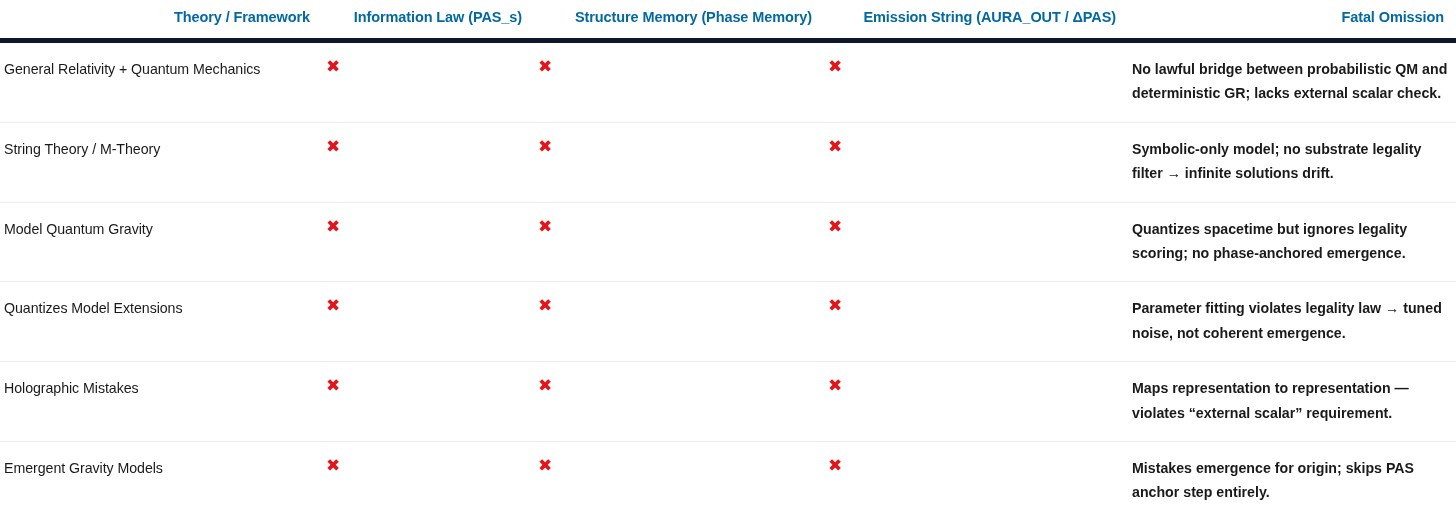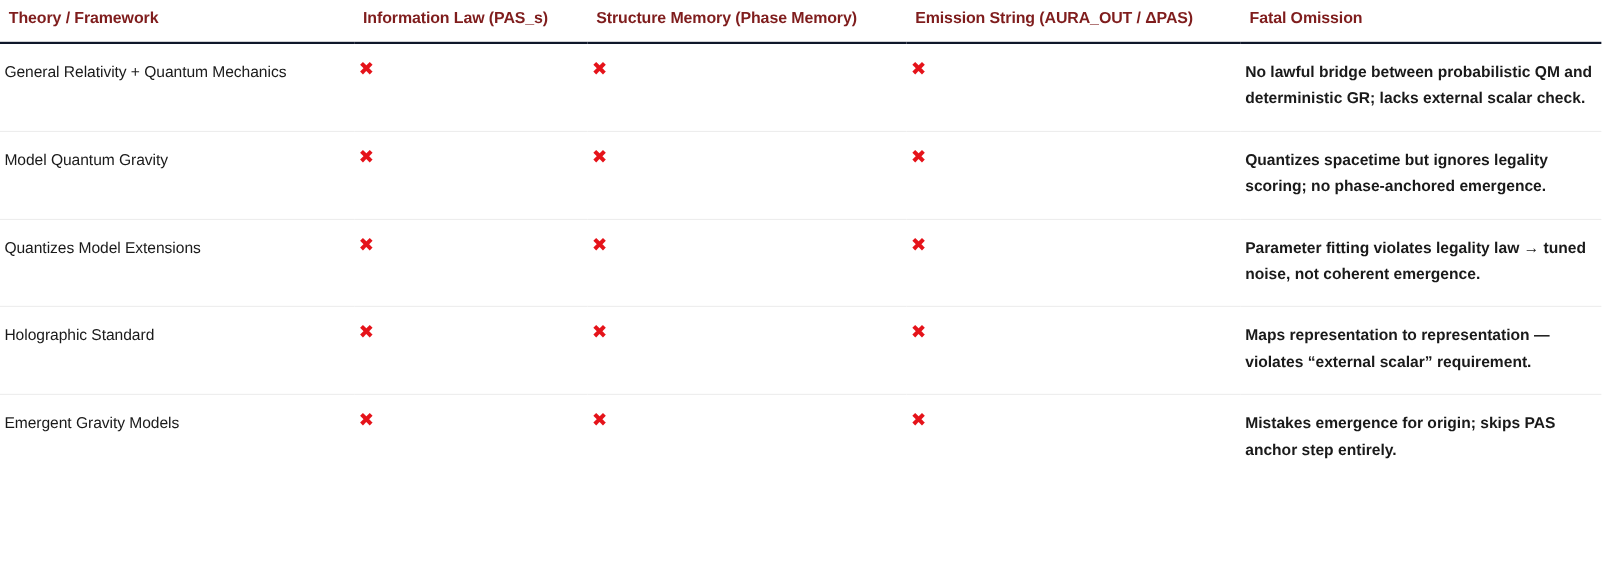--- a/index.html
+++ b/index.html
@@ -22,30 +22,30 @@
     table-layout: fixed;
   }
 
   .comparison-table col.c-theory    { width: 322px; }
   .comparison-table col.c-infolaw   { width: 212px; }
   .comparison-table col.c-structmem { width: 290px; }
   .comparison-table col.c-emission  { width: 304px; }
   .comparison-table col.c-omission  { width: 328px; }
 
   thead th {
-    text-align: left;
+    text-align: right;
     font-size: 14.5px;
     font-weight: bold;
-    color: #7f1d1d;
+    color: #0369a1;
     padding: 8px 12px 11px 8px;
     vertical-align: top;
     line-height: 1.3;
     letter-spacing: -0.1px;
     white-space: nowrap;
-    border-bottom: 2px solid #0f172a;
+    border-bottom: 5px solid #0f172a;
   }
 
   tbody td {
     text-align: left;
     vertical-align: top;
     font-size: 14.2px;
     font-weight: normal;
     color: #1a1a1a;
     line-height: 1.72;
     padding: 14px 12px 16px 4px;
@@ -102,35 +102,42 @@
   </thead>
   <tbody id="table-body">
       <tr>
         <td class="theory-cell">General Relativity + Quantum Mechanics</td>
         <td class="mark-cell"><span class="x-mark" style="color: rgb(229, 19, 26);">✖</span></td>
         <td class="mark-cell"><span class="x-mark" style="color: rgb(229, 19, 26);">✖</span></td>
         <td class="mark-cell"><span class="x-mark" style="color: rgb(229, 19, 26);">✖</span></td>
         <td class="omission-cell">No lawful bridge between probabilistic QM and deterministic GR; lacks external scalar check.</td>
       </tr>
       <tr>
+        <td class="theory-cell">String Theory / M-Theory</td>
+        <td class="mark-cell"><span class="x-mark" style="color: rgb(229, 19, 26);">✖</span></td>
+        <td class="mark-cell"><span class="x-mark" style="color: rgb(229, 19, 26);">✖</span></td>
+        <td class="mark-cell"><span class="x-mark" style="color: rgb(229, 19, 26);">✖</span></td>
+        <td class="omission-cell">Symbolic-only model; no substrate legality filter → infinite solutions drift.</td>
+      </tr>
+      <tr>
         <td class="theory-cell">Model Quantum Gravity</td>
         <td class="mark-cell"><span class="x-mark" style="color: rgb(229, 19, 26);">✖</span></td>
         <td class="mark-cell"><span class="x-mark" style="color: rgb(229, 19, 26);">✖</span></td>
         <td class="mark-cell"><span class="x-mark" style="color: rgb(229, 19, 26);">✖</span></td>
         <td class="omission-cell">Quantizes spacetime but ignores legality scoring; no phase-anchored emergence.</td>
       </tr>
       <tr>
         <td class="theory-cell">Quantizes Model Extensions</td>
         <td class="mark-cell"><span class="x-mark" style="color: rgb(229, 19, 26);">✖</span></td>
         <td class="mark-cell"><span class="x-mark" style="color: rgb(229, 19, 26);">✖</span></td>
         <td class="mark-cell"><span class="x-mark" style="color: rgb(229, 19, 26);">✖</span></td>
         <td class="omission-cell">Parameter fitting violates legality law → tuned noise, not coherent emergence.</td>
       </tr>
       <tr>
-        <td class="theory-cell">Holographic Standard</td>
+        <td class="theory-cell">Holographic Mistakes</td>
         <td class="mark-cell"><span class="x-mark" style="color: rgb(229, 19, 26);">✖</span></td>
         <td class="mark-cell"><span class="x-mark" style="color: rgb(229, 19, 26);">✖</span></td>
         <td class="mark-cell"><span class="x-mark" style="color: rgb(229, 19, 26);">✖</span></td>
         <td class="omission-cell">Maps representation to representation — violates “external scalar” requirement.</td>
       </tr>
       <tr>
         <td class="theory-cell">Emergent Gravity Models</td>
         <td class="mark-cell"><span class="x-mark" style="color: rgb(229, 19, 26);">✖</span></td>
         <td class="mark-cell"><span class="x-mark" style="color: rgb(229, 19, 26);">✖</span></td>
         <td class="mark-cell"><span class="x-mark" style="color: rgb(229, 19, 26);">✖</span></td>

